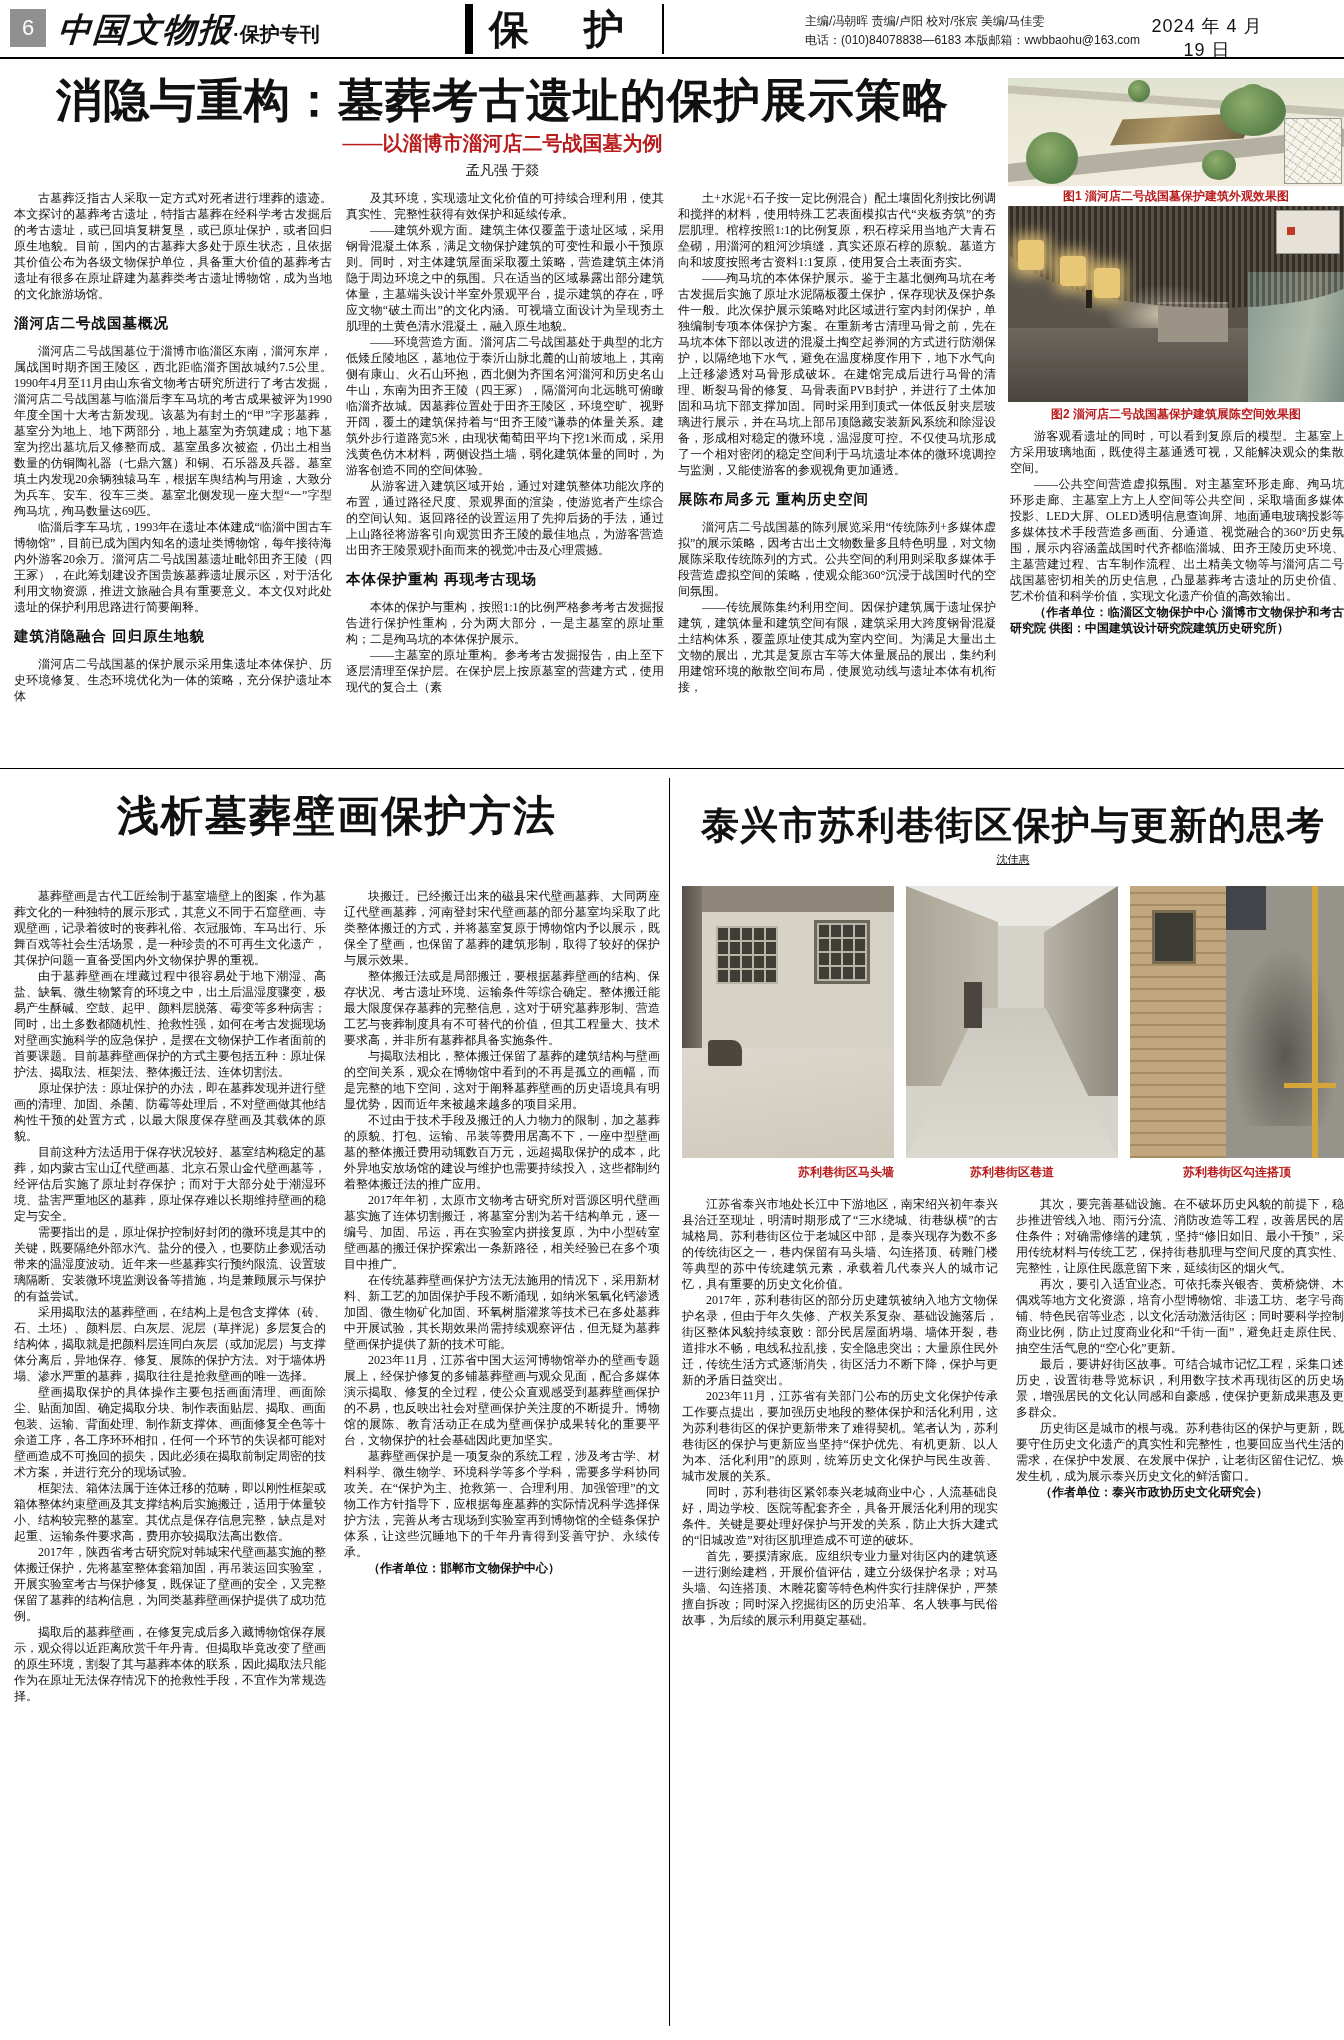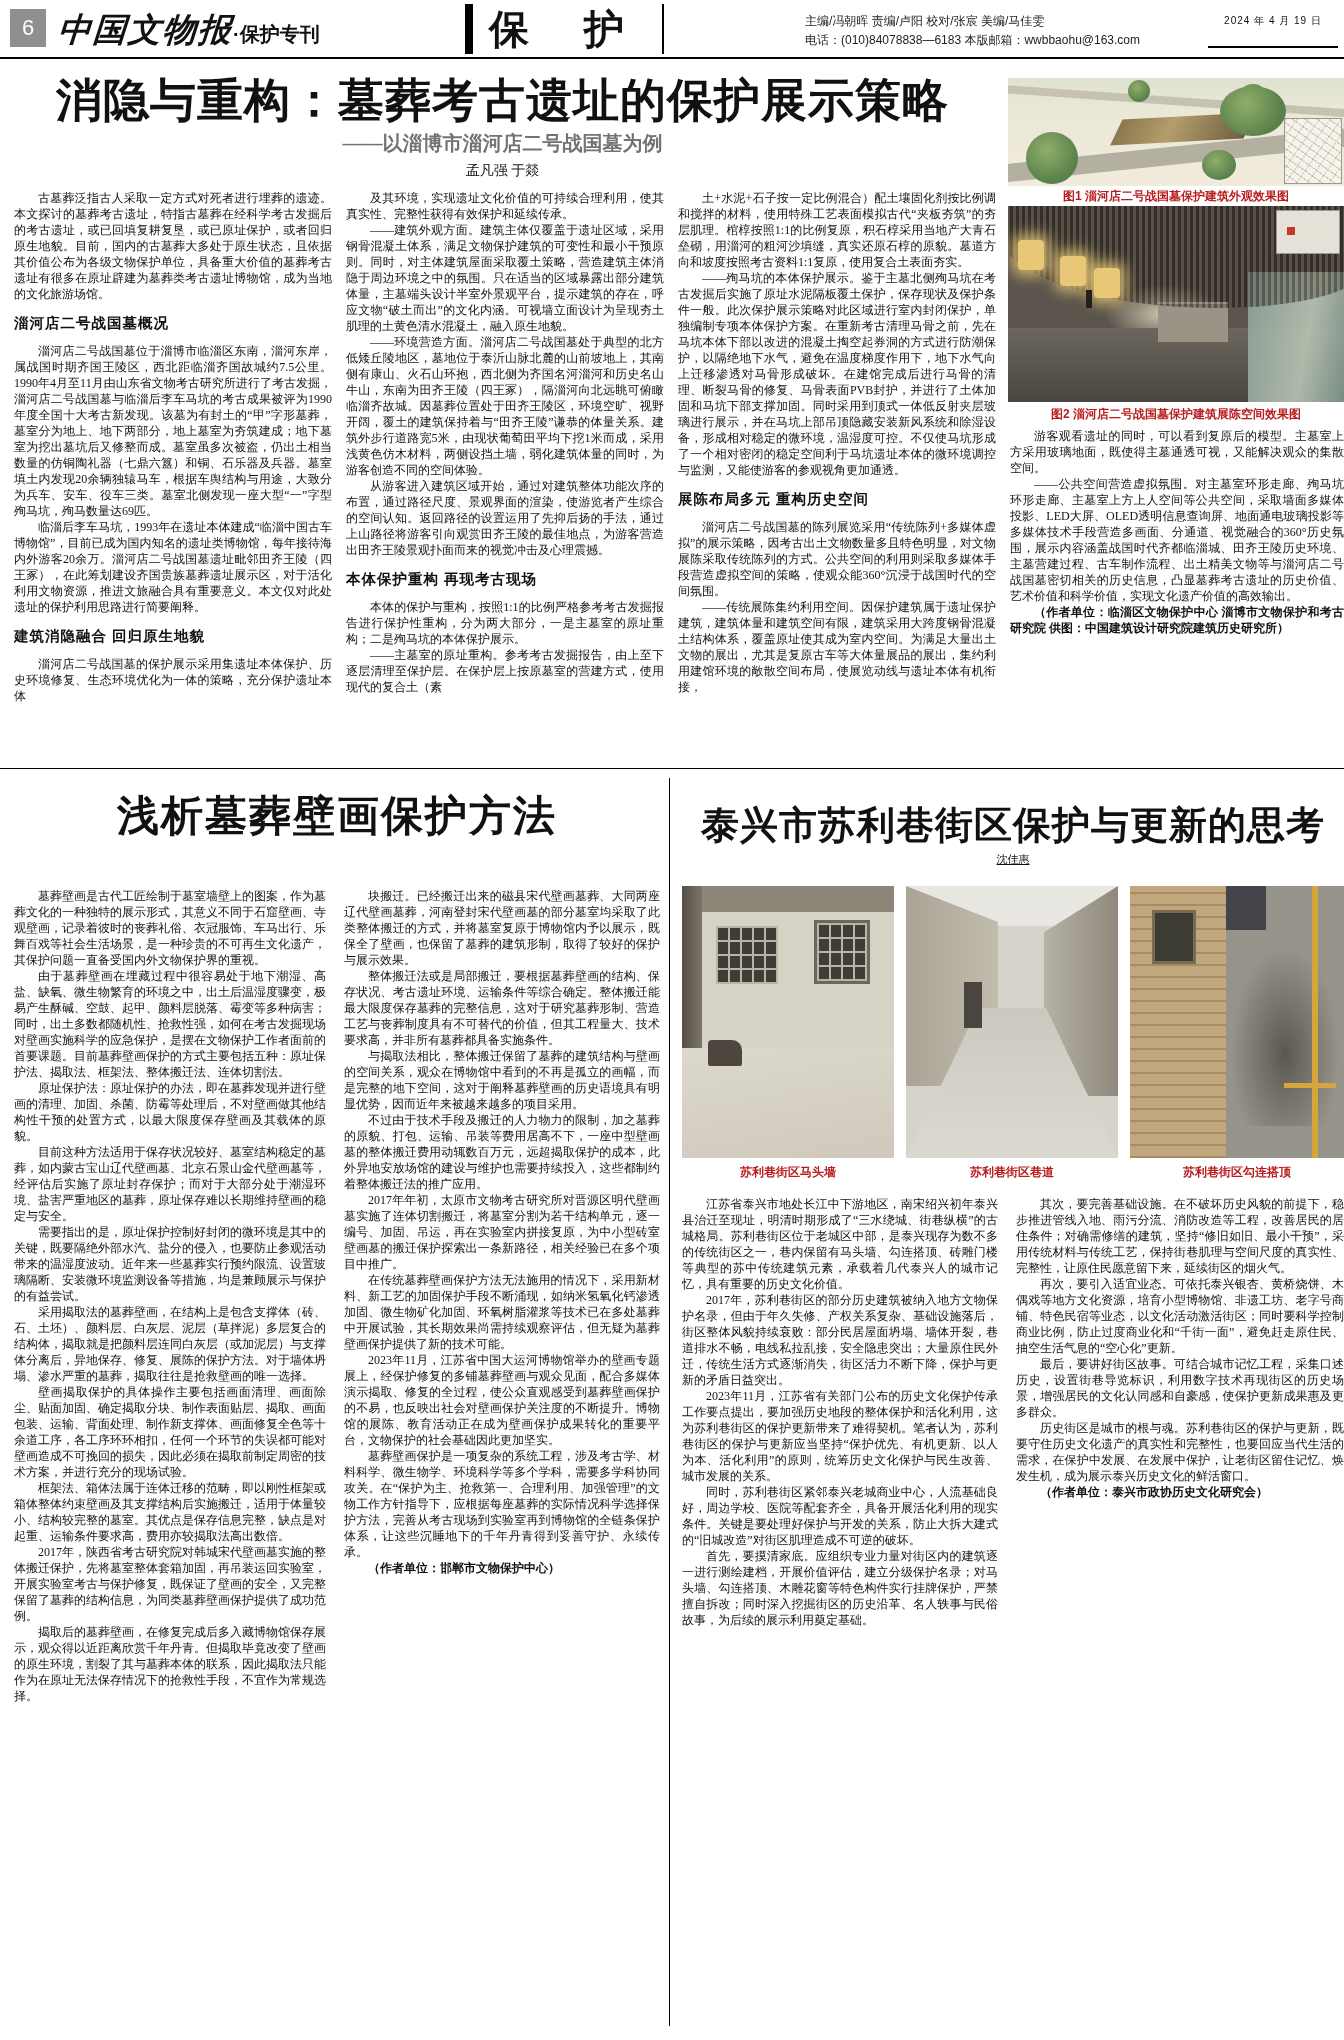--- a/index.html
+++ b/index.html
@@ -10,27 +10,27 @@
   
   .pagenum { position:absolute; left:10px; top:9px; width:36px; height:38px; background:#8f8f8f; color:#fff;
              font-family:"Liberation Sans",sans-serif; font-size:22px; display:flex; align-items:center; justify-content:center; }
   .masthead { position:absolute; left:58px; top:8px; white-space:nowrap; }
   .masthead .script { font-size:33px; font-weight:bold; font-style:italic; letter-spacing:2px; display:inline-block; transform:skewX(-4deg); }
   .masthead .edition { font-size:20px; font-weight:bold; font-family:"Liberation Sans",sans-serif; }
   .section-title { position:absolute; left:437px; top:4px; height:50px; padding:0 16px; display:flex; align-items:center;
                    border-left:8px solid #000; border-right:2px solid #000;
                    font-family:"Liberation Sans",sans-serif; font-weight:900; font-size:40px; letter-spacing:22px;margin-left:28px; }
   .hdr-info { position:absolute; left:805px; top:12px; width:395px; font-family:"Liberation Sans",sans-serif; font-size:12px; line-height:19px; color:#222; }
-  .hdr-date { position:absolute; left:1208px; top:14px; width:130px; text-align:center; font-size:10px; letter-spacing:1px;
+  .hdr-date { position:absolute; left:1142px; top:14px; width:130px; text-align:center; font-size:18px; letter-spacing:1px;
               border-bottom:2px solid #000; padding-bottom:18px; font-family:"Liberation Sans",sans-serif; }
   .header-rule { position:absolute; left:0; top:57px; width:1344px; height:2px; background:#000; }
 
   
   .a1-title { position:absolute; left:10px; top:70px; width:985px; text-align:center; font-size:46px; font-weight:900; letter-spacing:1px; }
-  .a1-sub   { position:absolute; left:10px; top:130px; width:985px; text-align:center; font-size:20px; font-weight:bold; color:#737373; }
+  .a1-sub   { position:absolute; left:10px; top:130px; width:985px; text-align:center; font-size:20px; font-weight:bold; color:#b91c1c; }
   .a1-by    { position:absolute; left:10px; top:162px; width:985px; text-align:center; font-size:14px; }
 
   .col { position:absolute; overflow:hidden; }
   .col p { font-size:12px; line-height:16px; text-align:justify; text-indent:2em; }
   .col .col-head { font-family:"Liberation Sans",sans-serif; font-weight:bold; font-size:14.5px; margin:12px 0 10px; letter-spacing:1px; }
   .col .attrib { font-weight:bold; }
 
   .c1 { left:14px;  top:190px; width:318px; height:574px; }
   .c2 { left:346px; top:190px; width:318px; height:574px; }
   .c3 { left:678px; top:190px; width:318px; height:574px; }
@@ -233,21 +233,21 @@
     <div class="door"></div>
   </div>
   <div class="photo ph3">
     <div class="brick"></div>
     <div class="bwin"></div>
     <div class="stain"></div>
     <div class="car"></div>
     <div class="pipe"></div>
     <div class="pipe2"></div>
   </div>
-  <div class="figcap" style="left:682px; top:1164px; width:212px;">苏利巷街区马头墙</div>
+  <div class="figcap" style="left:682px; top:1164px; width:212px;text-align:right;">苏利巷街区马头墙</div>
   <div class="figcap" style="left:906px; top:1164px; width:212px;">苏利巷街区巷道</div>
   <div class="figcap" style="left:1130px; top:1164px; width:214px;">苏利巷街区勾连搭顶</div>
 
   <div class="col a3c1">
       <p>江苏省泰兴市地处长江中下游地区，南宋绍兴初年泰兴县治迁至现址，明清时期形成了“三水绕城、街巷纵横”的古城格局。苏利巷街区位于老城区中部，是泰兴现存为数不多的传统街区之一，巷内保留有马头墙、勾连搭顶、砖雕门楼等典型的苏中传统建筑元素，承载着几代泰兴人的城市记忆，具有重要的历史文化价值。</p>
       <p>2017年，苏利巷街区的部分历史建筑被纳入地方文物保护名录，但由于年久失修、产权关系复杂、基础设施落后，街区整体风貌持续衰败：部分民居屋面坍塌、墙体开裂，巷道排水不畅，电线私拉乱接，安全隐患突出；大量原住民外迁，传统生活方式逐渐消失，街区活力不断下降，保护与更新的矛盾日益突出。</p>
       <p>2023年11月，江苏省有关部门公布的历史文化保护传承工作要点提出，要加强历史地段的整体保护和活化利用，这为苏利巷街区的保护更新带来了难得契机。笔者认为，苏利巷街区的保护与更新应当坚持“保护优先、有机更新、以人为本、活化利用”的原则，统筹历史文化保护与民生改善、城市发展的关系。</p>
       <p>同时，苏利巷街区紧邻泰兴老城商业中心，人流基础良好，周边学校、医院等配套齐全，具备开展活化利用的现实条件。关键是要处理好保护与开发的关系，防止大拆大建式的“旧城改造”对街区肌理造成不可逆的破坏。</p>
       <p>首先，要摸清家底。应组织专业力量对街区内的建筑逐一进行测绘建档，开展价值评估，建立分级保护名录；对马头墙、勾连搭顶、木雕花窗等特色构件实行挂牌保护，严禁擅自拆改；同时深入挖掘街区的历史沿革、名人轶事与民俗故事，为后续的展示利用奠定基础。</p>
     </div>

